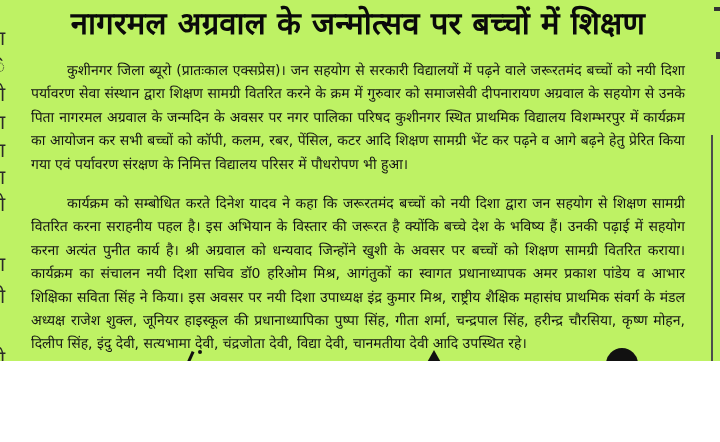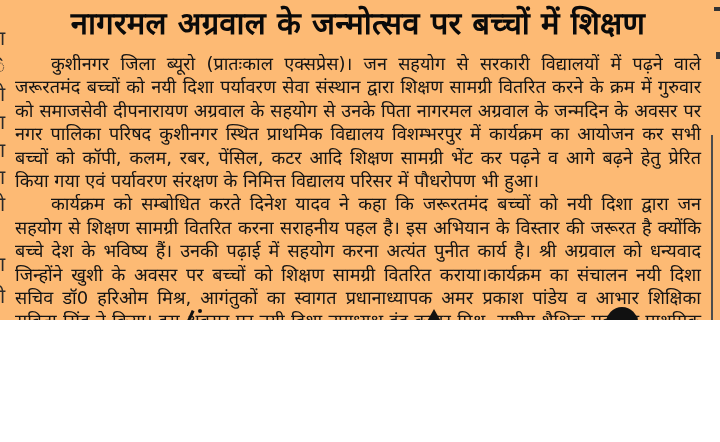--- a/index.html
+++ b/index.html
@@ -1,20 +1,20 @@
 <!DOCTYPE html>
 <html><head>
 <meta charset="utf-8">
 <style>
   html, body { margin: 0; padding: 0; }
   .page {
     position: relative;
     width: 720px;
-    height: 320px;
-    background: #fdba74;
+    height: 361px;
+    background: #bef264;
     overflow: hidden;
     font-family: "DejaVu Sans", sans-serif;
     color: #161616;
   }
 
   
   .left-strip {
     position: absolute;
     left: 0; top: 0;
     width: 12px; height: 442px;
@@ -38,22 +38,22 @@
   .headline {
     margin: 2px 0 9px 0;
     font-size: 31px;
     line-height: 40px;
     font-weight: 700;
     text-align: center;
     color: #0a0a0a;
     letter-spacing: 0.2px;
   }
   .body-para {
-    margin: 0;
-    font-size: 18px;
+    margin: 16px;
+    font-size: 14px;
     line-height: 23.4px;
     text-align: justify;
     text-indent: 36px;
     color: #141414;
   }
 
   
   .column-rule {
     position: absolute;
     left: 711px; top: 135px;

